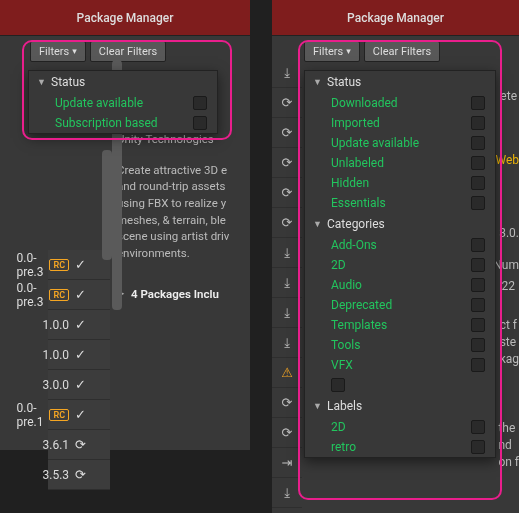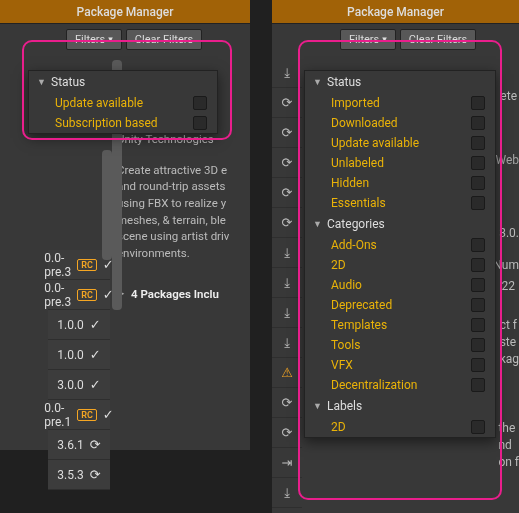--- a/index.html
+++ b/index.html
@@ -1,47 +1,47 @@
 <!DOCTYPE html>
 <html><head>
 <meta charset="utf-8">
 <style>
   * { box-sizing: border-box; margin: 0; padding: 0; font-family: -apple-system, BlinkMacSystemFont, "Segoe UI", Roboto, sans-serif; }
   body { background: #202020; color: #c4c4c4; font-size: 12px; width: 519px; height: 513px; overflow: hidden; position: relative; }
   .panel { position: absolute; background: #383838; }
   .panel.left { left: 0; top: 0; width: 250px; height: 450px; }
   .panel.right { left: 272px; top: 0; width: 247px; height: 513px; }
-  .header { background: #a16207; border-bottom: 1px solid #222; height: 24px; display: flex; align-items: center; justify-content: center; font-size: 12px; color: #ddd; font-weight: 500; }
-  .toolbar { display: flex; align-items: center; gap: 4px; padding: 4px 6px; background: #383838; height: 30px; margin-left: 36px; }
+  .header { background: #7f1d1d; border-bottom: 1px solid #222; height: 36px; display: flex; align-items: center; justify-content: center; font-size: 12px; color: #ddd; font-weight: 500; }
+  .toolbar { display: flex; align-items: center; gap: 4px; padding: 4px 6px; background: #383838; height: 30px; }
   .btn { background: #585858; border: 1px solid #222; color: #ddd; padding: 3px 8px; font-size: 11px; display: flex; align-items: center; gap: 3px; border-radius: 2px; }
   .btn .caret { font-size: 9px; }
   .highlight-box { position: absolute; border: 2px solid #e91e8c; border-radius: 10px; pointer-events: none; z-index: 50; }
   .dropdown { position: absolute; background: #383838; border: 1px solid #222; box-shadow: 0 4px 12px rgba(0,0,0,0.5); z-index: 40; }
   .dd-section-header { display: flex; align-items: center; gap: 4px; padding: 4px 8px; font-size: 12px; color: #ddd; }
-  .dd-item { display: flex; align-items: center; justify-content: space-between; padding: 3px 10px 3px 26px; font-size: 12px; color: #eab308; }
+  .dd-item { display: flex; align-items: center; justify-content: space-between; padding: 3px 10px 3px 26px; font-size: 12px; color: #22c55e; }
   .checkbox { width: 14px; height: 14px; background: #2a2a2a; border: 1px solid #1a1a1a; border-radius: 2px; }
   .caret-small { font-size: 9px; color: #aaa; display: inline-block; width: 10px; }
   .version-list { position: absolute; left: 0; top: 250px; width: 110px; }
-  .version-row { display: flex; align-items: center; justify-content: center; gap: 6px; padding: 4px 24px; border-bottom: 1px solid #2e2e2e; height: 30px; background: #3c3c3c; margin-left: 48px; }
+  .version-row { display: flex; align-items: center; justify-content: flex-end; gap: 6px; padding: 4px 24px; border-bottom: 1px solid #2e2e2e; height: 30px; background: #3c3c3c; margin-left: 48px; }
   .version-text { color: #ddd; font-size: 12px; }
   .rc-badge { border: 1px solid #f5a623; color: #f5a623; font-size: 9px; padding: 0 3px; border-radius: 2px; font-weight: 600; }
   .check { color: #ddd; font-size: 13px; width: 14px; text-align: center; }
   .reload { color: #ddd; font-size: 13px; }
   .scrollbar-v { position: absolute; width: 10px; background: #5a5a5a; border-radius: 4px; }
   .right-icons { position: absolute; left: 0; top: 58px; width: 30px; }
   .icon-cell { height: 30px; display: flex; align-items: center; justify-content: center; border-bottom: 1px solid #2e2e2e; color: #bbb; font-size: 13px; }
   .icon-cell.warn { color: #f5a623; }
   .desc-area { position: absolute; top: 80px; left: 117px; width: 140px; color: #bbb; font-size: 11.5px; line-height: 1.45; }
   .desc-area .title { color: #eee; font-size: 15px; font-weight: 600; margin-bottom: 2px; }
   .desc-area .sub { color: #888; font-size: 10.5px; font-style: italic; margin-bottom: 12px; }
   .desc-area .tech { color: #bbb; margin-bottom: 14px; }
   .desc-area .body { color: #bbb; margin-bottom: 14px; }
   .desc-area .pkg { color: #eee; font-weight: 600; display: flex; align-items: center; gap: 4px; margin-top: 24px;}
   .right-bg-text { position: absolute; color: #bbb; font-size: 12px; line-height: 1.4; overflow: hidden; }
-  .right-bg-text.link { color: #a3a3a3; }
+  .right-bg-text.link { color: #eab308; }
 </style>
 </head>
 <body>
 
 <div class="panel left">
   <div class="header">
     <span>Package Manager</span>
   </div>
   <div class="toolbar" style="padding-left:30px;">
     <div class="btn">
@@ -169,25 +169,25 @@
   <div class="right-bg-text" style="right:0; top:420px; white-space:pre-line;">the
 nd
 on f</div>
 
   <div class="dropdown" style="left:32px; top:70px; width:192px;" id="right-dd">
       <div class="dd-section-header">
         <span class="caret-small">▼</span>
         <span>Status</span>
       </div>
       <div class="dd-item">
+        <span>Downloaded</span>
+        <div class="checkbox"></div>
+      </div>
+      <div class="dd-item">
         <span>Imported</span>
-        <div class="checkbox"></div>
-      </div>
-      <div class="dd-item">
-        <span>Downloaded</span>
         <div class="checkbox"></div>
       </div>
       <div class="dd-item">
         <span>Update available</span>
         <div class="checkbox"></div>
       </div>
       <div class="dd-item">
         <span>Unlabeled</span>
         <div class="checkbox"></div>
       </div>
@@ -225,28 +225,31 @@
       </div>
       <div class="dd-item">
         <span>Tools</span>
         <div class="checkbox"></div>
       </div>
       <div class="dd-item">
         <span>VFX</span>
         <div class="checkbox"></div>
       </div>
       <div class="dd-item">
-        <span>Decentralization</span>
         <div class="checkbox"></div>
       </div>
       <div class="dd-section-header">
         <span class="caret-small">▼</span>
         <span>Labels</span>
       </div>
       <div class="dd-item">
         <span>2D</span>
         <div class="checkbox"></div>
       </div>
+      <div class="dd-item">
+        <span>retro</span>
+        <div class="checkbox"></div>
+      </div>
     </div>
 </div>
 
 <div class="highlight-box" style="left:22px; top:40px; width:210px; height:100px;"></div>
 <div class="highlight-box" style="left:298px; top:40px; width:204px; height:460px;"></div>
 
 </body></html>

